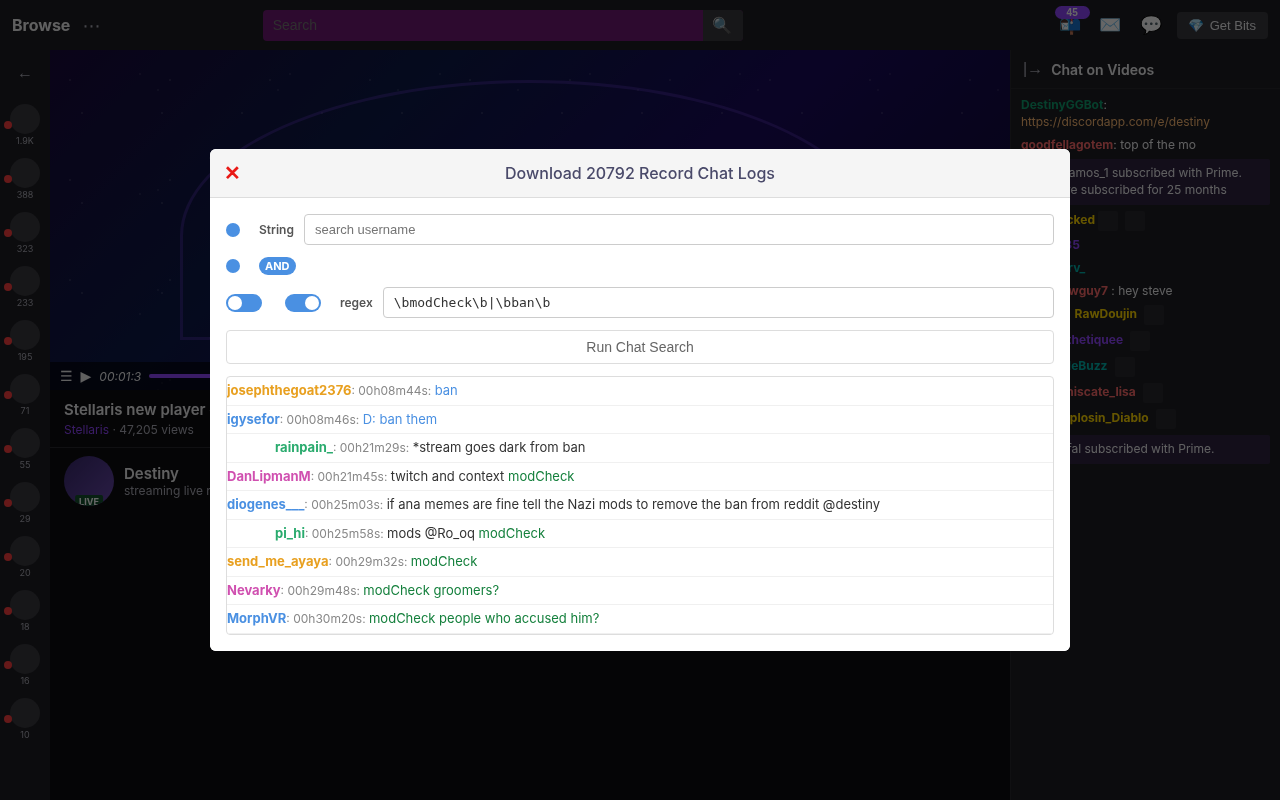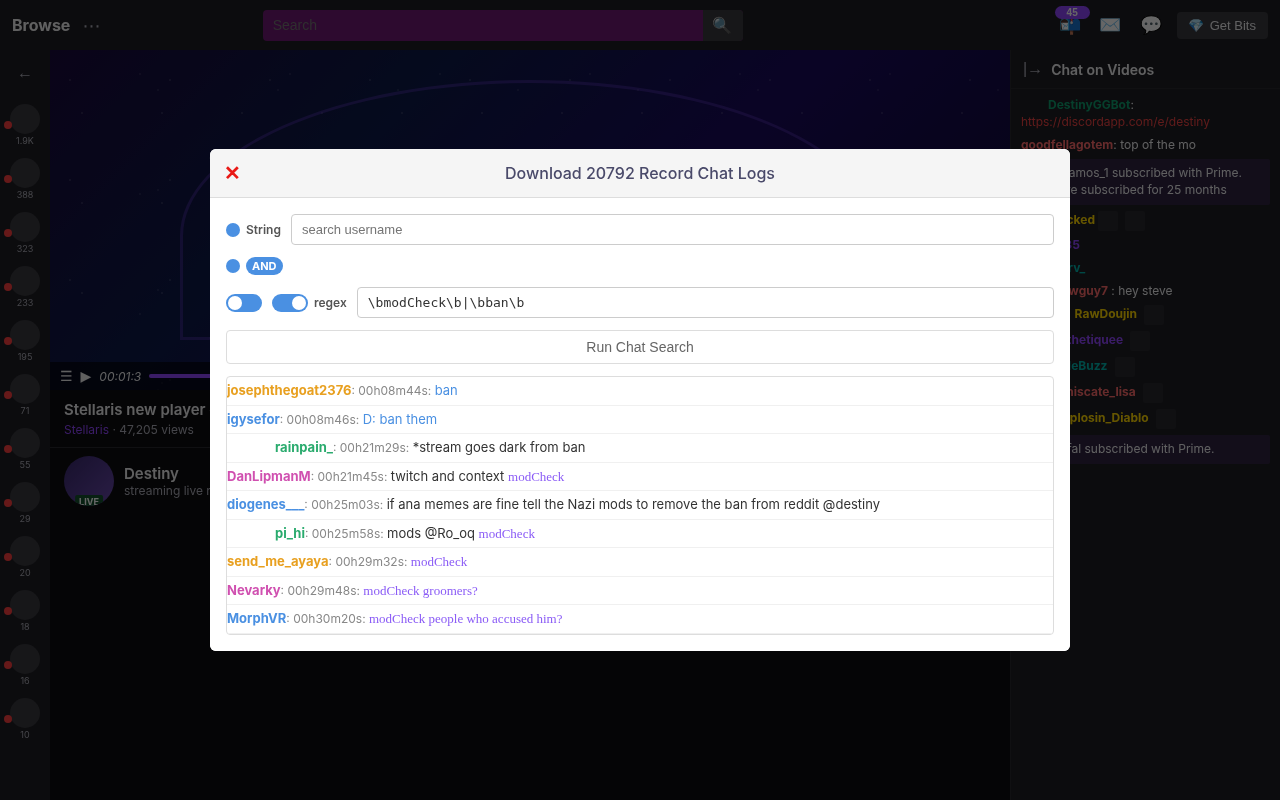--- a/index.html
+++ b/index.html
@@ -373,28 +373,28 @@
       overflow-y: auto;
       padding: 8px 10px;
       display: flex;
       flex-direction: column;
       gap: 6px;
       font-size: 12px;
     }
     .chat-msg {
       line-height: 1.4;
     }
-    .chat-bot { color: #0f9e6e; font-weight: 700; margin-left: 27px; }
+    .chat-bot { color: #0f9e6e; font-weight: 700; }
     .chat-user1 { color: #ff6b6b; font-weight: 700; }
     .chat-user2 { color: #ffd700; font-weight: 700; }
     .chat-user3 { color: #9146ff; font-weight: 700; }
     .chat-user4 { color: #00b5ad; font-weight: 700; }
     .chat-time { color: #adadb8; font-size: 11px; }
     .chat-text { color: #efeff1; }
-    .chat-link { color: #ef4444; }
+    .chat-link { color: #fdba74; }
     .chat-sub-notice {
       background: rgba(145,70,255,0.15);
       border-left: 3px solid #9146ff;
       padding: 6px 8px;
       border-radius: 2px;
       font-size: 12px;
       color: #efeff1;
       line-height: 1.4;
     }
 
@@ -452,21 +452,21 @@
       background: #fff;
     }
     .filter-row {
       display: flex;
       align-items: center;
       gap: 10px;
     }
     .toggle-group {
       display: flex;
       align-items: center;
-      gap: 6px;
+      gap: 19px;
     }
     .toggle-circle {
       width: 14px;
       height: 14px;
       border-radius: 50%;
     }
     .toggle-blue { background: #4a90e2; }
     .toggle-label {
       font-size: 12px;
       color: #555;
@@ -537,21 +537,21 @@
       border-bottom: 1px solid #f0f0f0;
       line-height: 1.5;
     }
     .r-user-gold { color: #e8a020; font-weight: 700; }
     .r-user-blue { color: #4a90e2; font-weight: 700; }
     .r-user-green { color: #2aab6e; font-weight: 700; margin-left: 48px; }
     .r-user-pink { color: #d050b0; font-weight: 700; }
     .r-time { color: #888; font-size: 12px; }
     .r-action { color: #4a90e2; }
     .r-text { color: #333; }
-    .r-mod { color: #8b5cf6; font-family: Liberation Serif, serif; }
+    .r-mod { color: #15803d; }
   </style>
 </head>
 <body>
 
 <div class="top-nav">
   <span class="nav-browse">Browse</span>
   <span class="nav-dots">⋯</span>
   <div class="nav-search-wrap">
     <input class="nav-search-input" type="text" placeholder="Search" style="">
     <button class="nav-search-btn">🔍</button>

